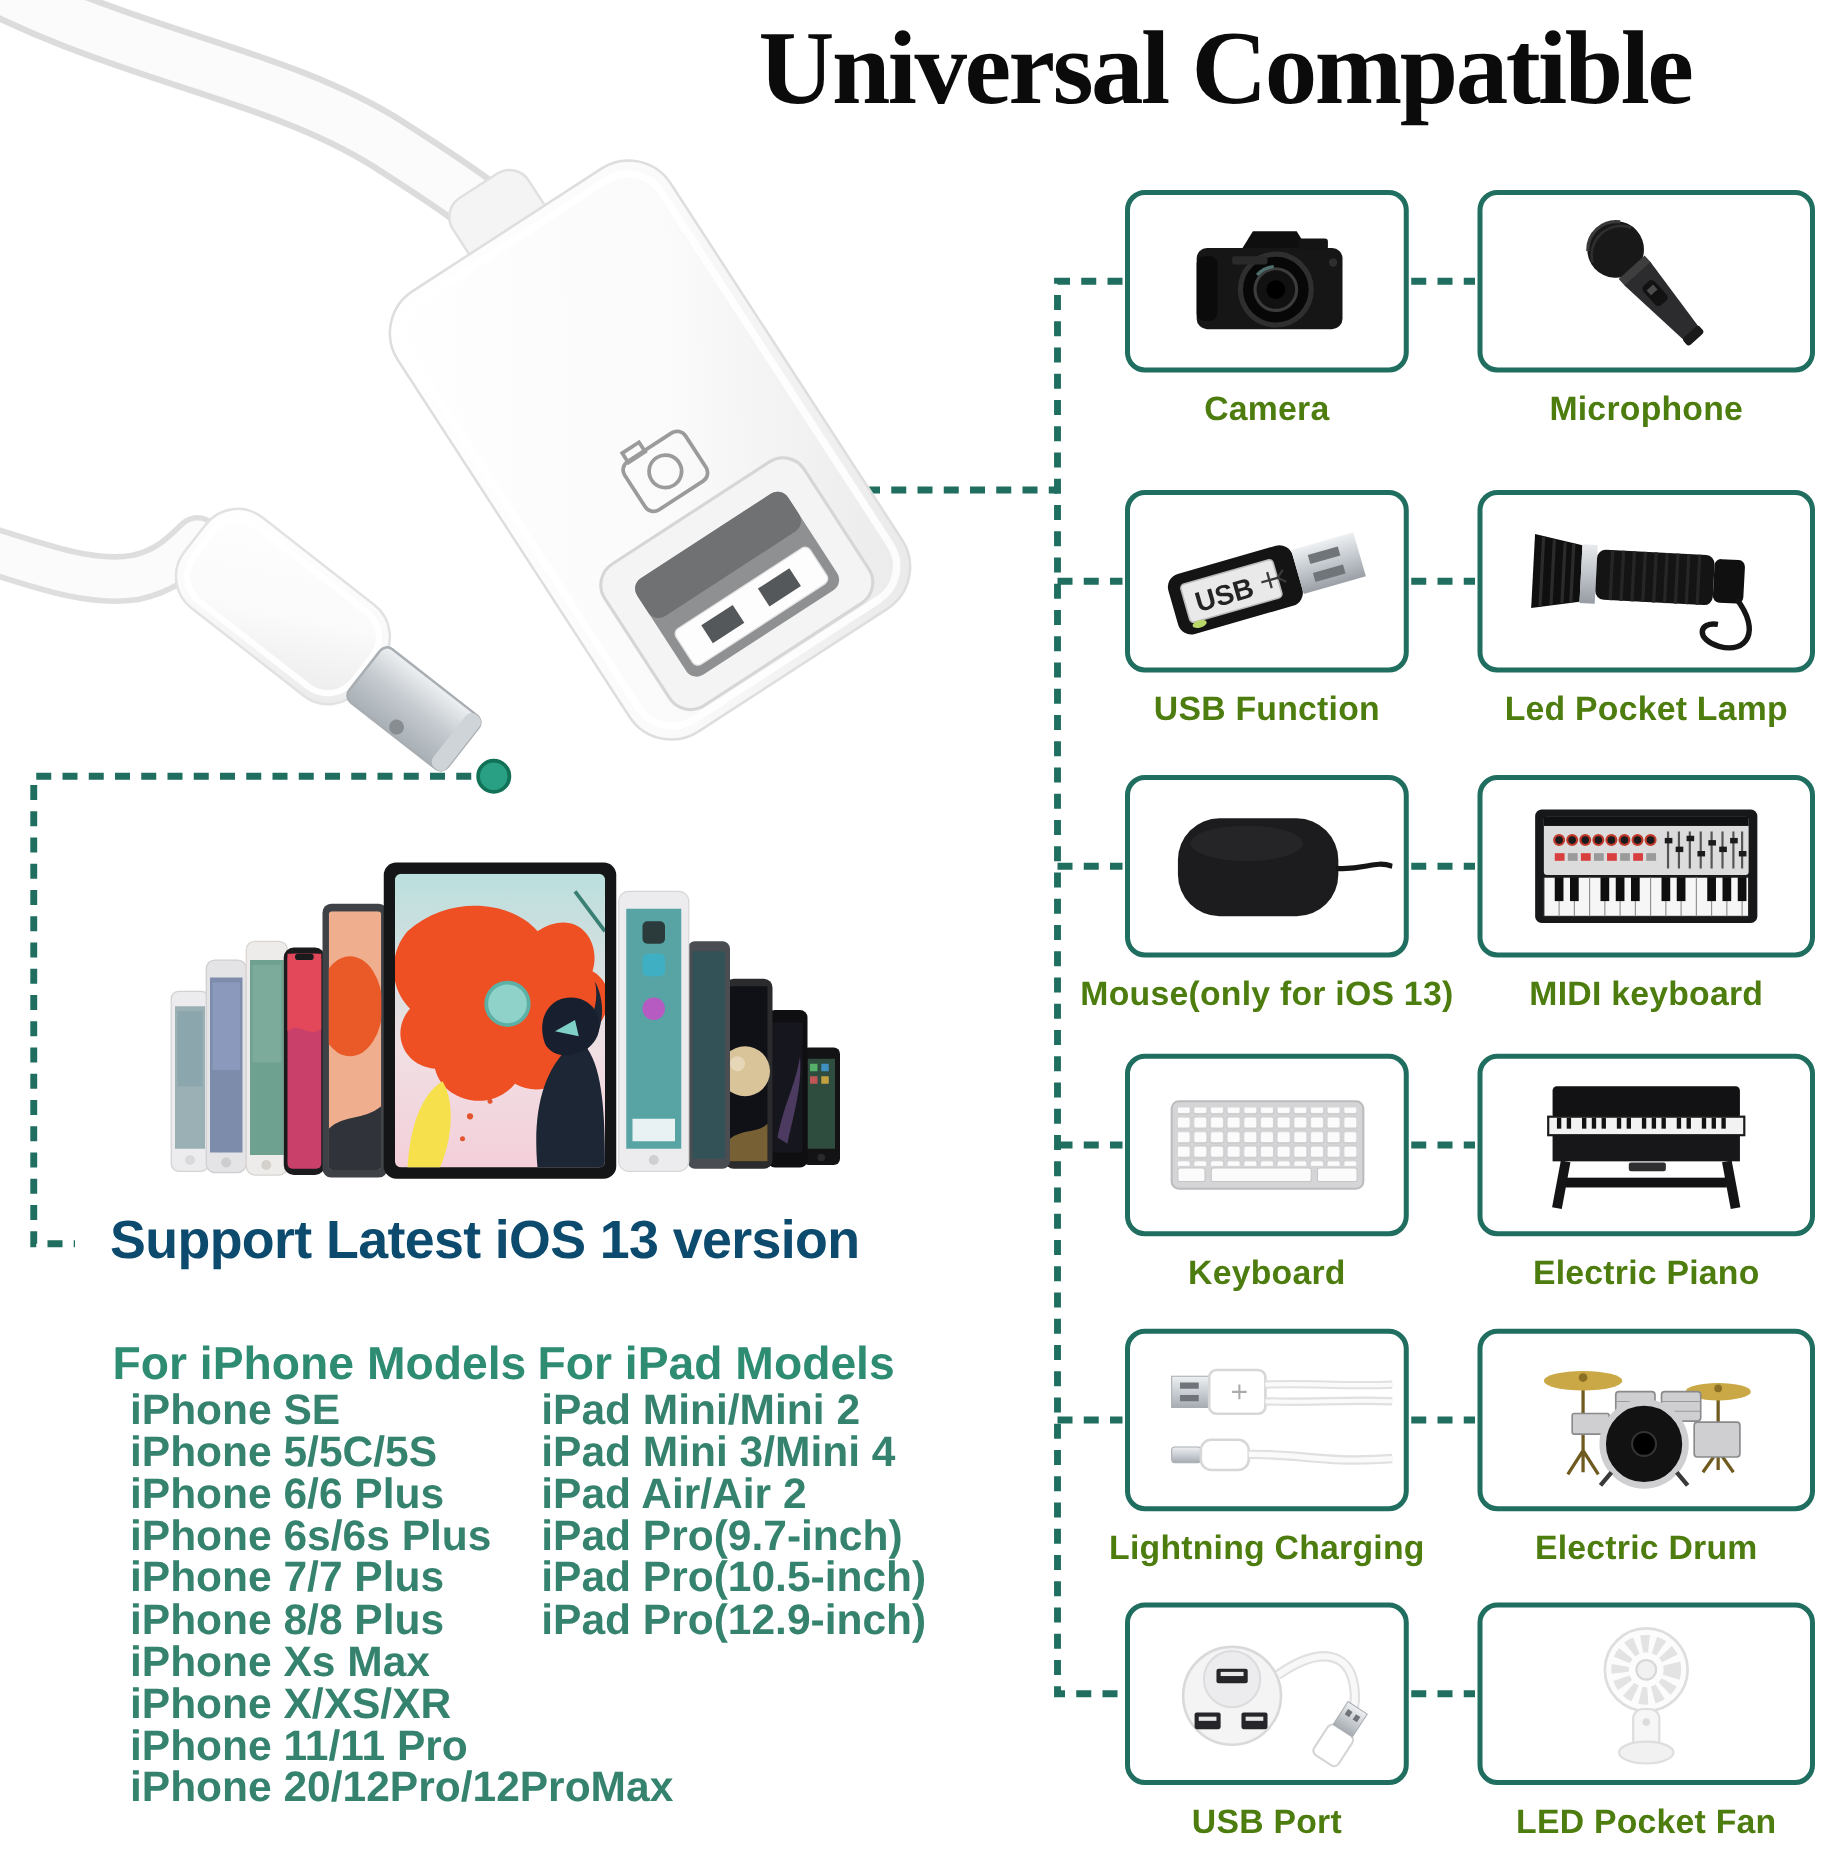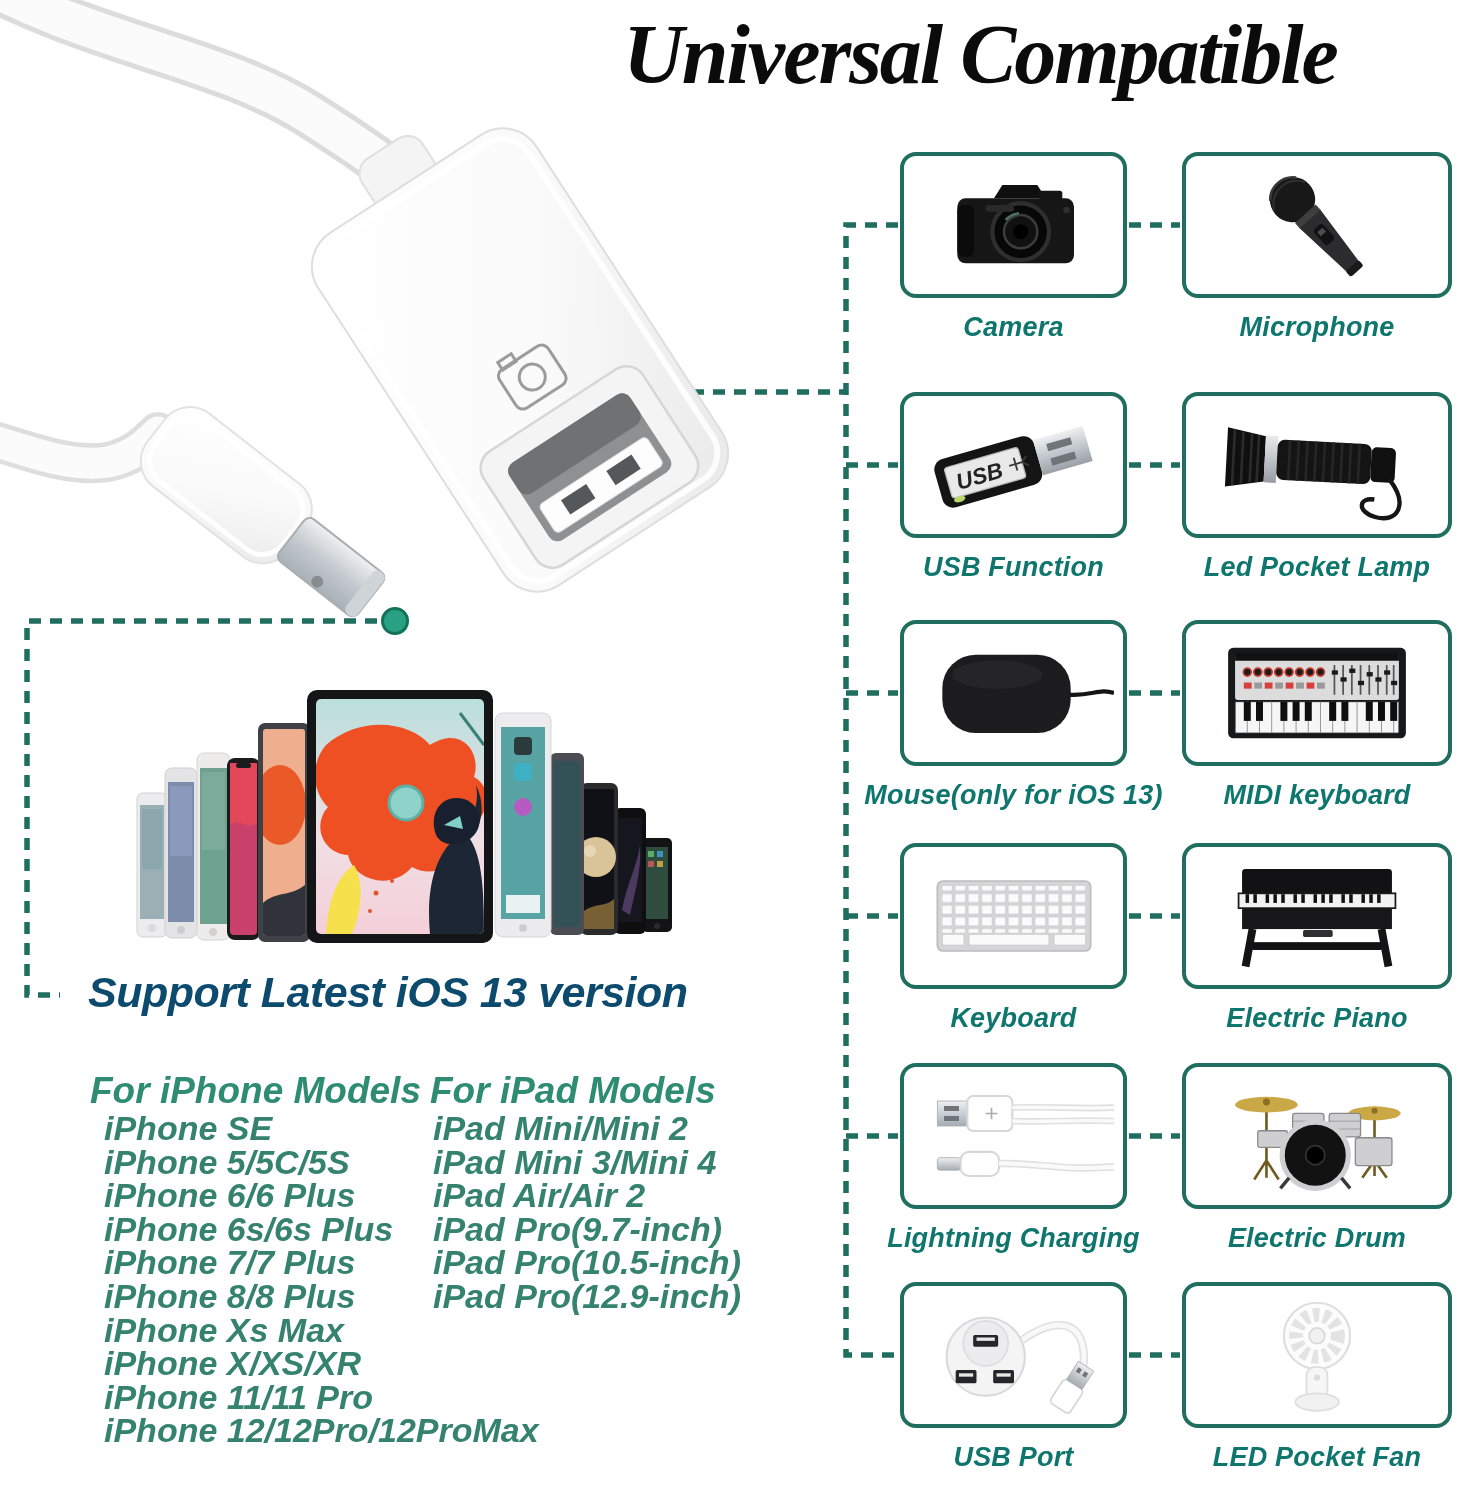--- a/index.html
+++ b/index.html
@@ -1,29 +1,29 @@
 <!DOCTYPE html>
 <html><head>
 <meta charset="utf-8">
 <style>
   html,body{margin:0;padding:0;background:#ffffff;}
   #stage{position:relative;width:1458px;height:1468px;background:#ffffff;overflow:hidden;
-         font-family:"Liberation Sans", sans-serif;font-style:italic;}
+         font-family:"Liberation Sans", sans-serif;}
   .title{position:absolute;left:505px;top:6px;width:950px;text-align:center;
          font-family:"Liberation Serif", serif;font-weight:bold;font-size:84px;
          letter-spacing:-2px;color:#0b0b0b;white-space:nowrap;}
   svg{display:block;}
   .overlay{position:absolute;left:0;top:0;}
   .card{position:absolute;height:146px;background:#ffffff;border:4px solid #1f6e5f;
         border-radius:16px;box-sizing:border-box;display:flex;align-items:center;
         justify-content:center;overflow:hidden;}
   .card.colL{left:900px;width:227px;}
   .card.colR{left:1182px;width:270px;}
   .card-label{position:absolute;text-align:center;font-size:27px;font-weight:bold;
-        color:#0f766e;letter-spacing:0.2px;white-space:nowrap;}
+        color:#4d7c0f;letter-spacing:0.2px;white-space:nowrap;}
   .card-label.colL{left:860px;width:307px;}
   .card-label.colR{left:1162px;width:310px;}
   .support-heading{position:absolute;left:88px;top:968px;font-size:43px;font-weight:bold;
         color:#0c4a6e;letter-spacing:-0.5px;white-space:nowrap;}
   .col-heading{position:absolute;top:1042px;font-size:37px;font-weight:bold;color:#2e8c72;white-space:nowrap;margin-top:28px;}
   .col-heading.iphone{left:90px;}
   .col-heading.ipad{left:430px;}
   ul.model-list{position:absolute;top:1112px;margin:0;padding:0;list-style:none;
         font-size:34px;font-weight:bold;color:#35836e;line-height:33.6px;white-space:nowrap;}
   ul.model-list.iphone{left:104px;}
@@ -521,21 +521,21 @@
   <ul class="model-list iphone">
     <li>iPhone SE</li>
     <li>iPhone 5/5C/5S</li>
     <li>iPhone 6/6 Plus</li>
     <li>iPhone 6s/6s Plus</li>
     <li>iPhone 7/7 Plus</li>
     <li>iPhone 8/8 Plus</li>
     <li>iPhone Xs Max</li>
     <li>iPhone X/XS/XR</li>
     <li>iPhone 11/11 Pro</li>
-    <li>iPhone 12/12Pro/12ProMax</li>
+    <li>iPhone 20/12Pro/12ProMax</li>
   </ul>
 
   <ul class="model-list ipad">
     <li>iPad Mini/Mini 2</li>
     <li>iPad Mini 3/Mini 4</li>
     <li>iPad Air/Air 2</li>
     <li>iPad Pro(9.7-inch)</li>
     <li>iPad Pro(10.5-inch)</li>
     <li>iPad Pro(12.9-inch)</li>
   </ul>

